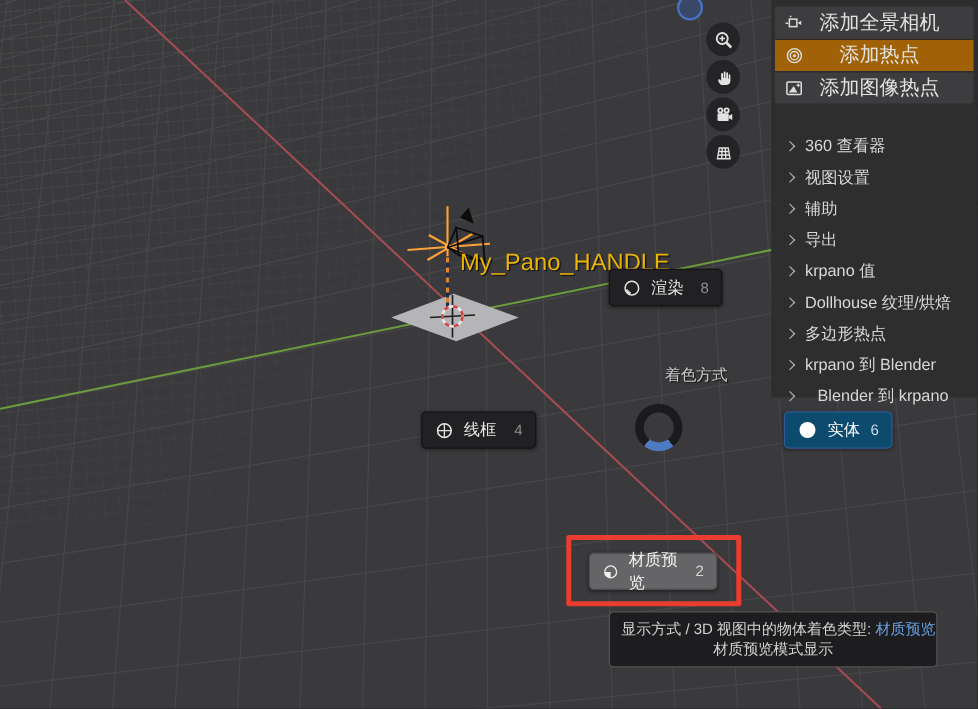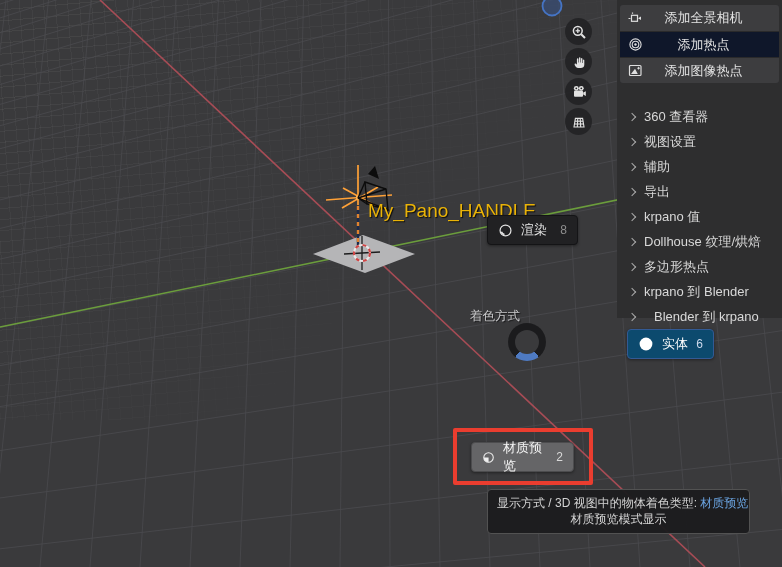--- a/index.html
+++ b/index.html
@@ -26,21 +26,21 @@
     background:rgba(35,35,37,.92);
     display:flex;align-items:center;justify-content:center;
   }
   
   #obj-label{
     left:368px;top:200px;font-size:19px;font-weight:500;color:#eab308;
     text-shadow:1px 1px 1px rgba(0,0,0,.8);white-space:nowrap;
   }
   
   #pie-title{
-    left:470px;top:308px;width:112px;text-align:left;
+    left:470px;top:292px;width:112px;text-align:right;
     font-size:12.5px;color:#cacacc;text-shadow:1px 1px 1px rgba(0,0,0,.7);
   }
   #pie-ring{
     left:508px;top:323px;width:38px;height:38px;border-radius:50%;
     background:conic-gradient(from 0deg,#1b1b1d 0 142deg,#4e7ac2 142deg 218deg,#1b1b1d 218deg 360deg);
   }
   #pie-ring::after{
     content:"";position:absolute;inset:7px;border-radius:50%;background:#3a3a3c;
   }
   .pie-btn{
@@ -71,24 +71,24 @@
   #tooltip .tip-hl{color:#6aa3e0;}
   
   #sidebar{
     left:617px;top:0;width:165px;height:318px;background:#2e2e2f;
   }
   #action-group{
     position:absolute;left:3px;top:5px;right:3px;border-radius:3px;overflow:hidden;
   }
   .action-row{
     height:26px;display:flex;align-items:center;background:#3d3d3f;
-    border-top:1px solid #2a2a2b;box-sizing:border-box;color:#e2e2e2;font-size:13px;
+    border-top:1px solid #2a2a2b;box-sizing:border-box;color:#e2e2e2;font-size:16px;
   }
   .action-row:first-child{border-top:none;}
-  .action-row.hover{background:#0f172a;justify-content:space-between;}
+  .action-row.hover{background:#a16207;justify-content:space-between;}
   .action-icon{width:30px;display:flex;justify-content:center;align-items:center;flex:0 0 30px;}
   .action-label{flex:1;text-align:center;padding-right:22px;}
   .panel-row{
     position:absolute;left:0;width:165px;height:25px;display:flex;align-items:center;
     color:#d8d8d8;font-size:13px;margin-top:12px;
   }
   .chev{
     width:5px;height:5px;margin:0 9px 0 12px;
     border-top:1.5px solid #ababab;border-right:1.5px solid #ababab;
     transform:rotate(45deg);flex:0 0 auto;
@@ -222,20 +222,29 @@
           <line x1="9.2" y1="4.4" x2="9.7" y2="13"></line>
         <line x1="3.95" y1="7.2" x2="12.05" y2="7.2"></line>
           <line x1="3.5" y1="10" x2="12.5" y2="10"></line>
       </g>
     </svg>
   </div>
 
   <div id="pie-title" class="abs">着色方式</div>
   <div id="pie-ring" class="abs"></div>
 
+  <div class="pie-btn pie-dark abs" style="left:337px;top:329px;width:92px;">
+    <svg width="15" height="15" viewBox="0 0 16 16">
+      <circle cx="8" cy="8" r="5.8" fill="none" stroke="#e5e5e5" stroke-width="1.3"></circle>
+      <line x1="2.2" y1="8" x2="13.8" y2="8" stroke="#e5e5e5" stroke-width="1.1"></line>
+      <line x1="8" y1="2.2" x2="8" y2="13.8" stroke="#e5e5e5" stroke-width="1.1"></line>
+    </svg>
+    <span>线框</span>
+    <span class="pie-key">4</span>
+  </div>
 
   <div class="pie-btn pie-dark abs" style="left:487px;top:215px;width:91px;">
     <svg width="15" height="15" viewBox="0 0 16 16">
       <circle cx="8" cy="8" r="5.8" fill="none" stroke="#e5e5e5" stroke-width="1.3"></circle>
       <path d="M3.6 9.3 A4.8 4.8 0 0 0 6.9 12.4" fill="none" stroke="#e5e5e5" stroke-width="1.8"></path>
     </svg>
     <span>渲染</span>
     <span class="pie-key">8</span>
   </div>
 

